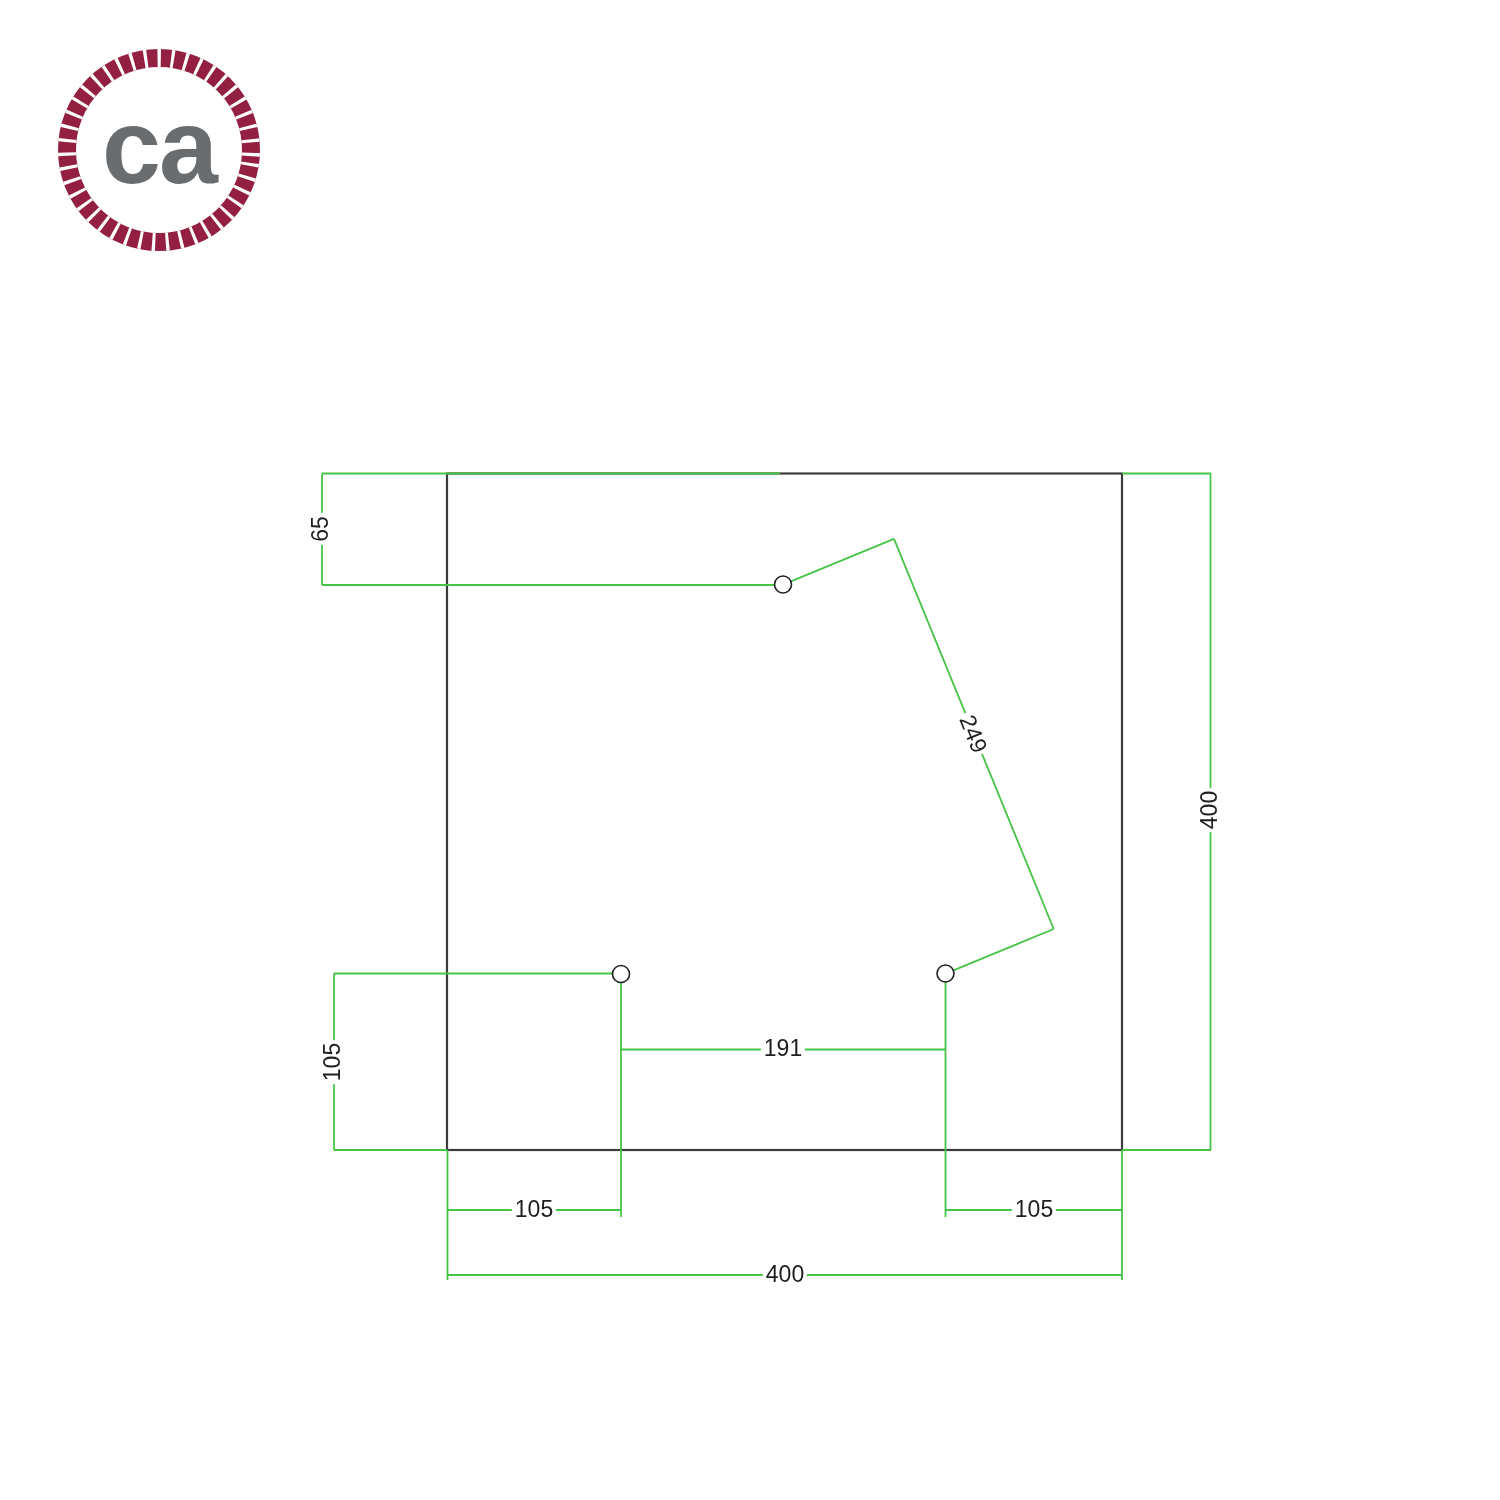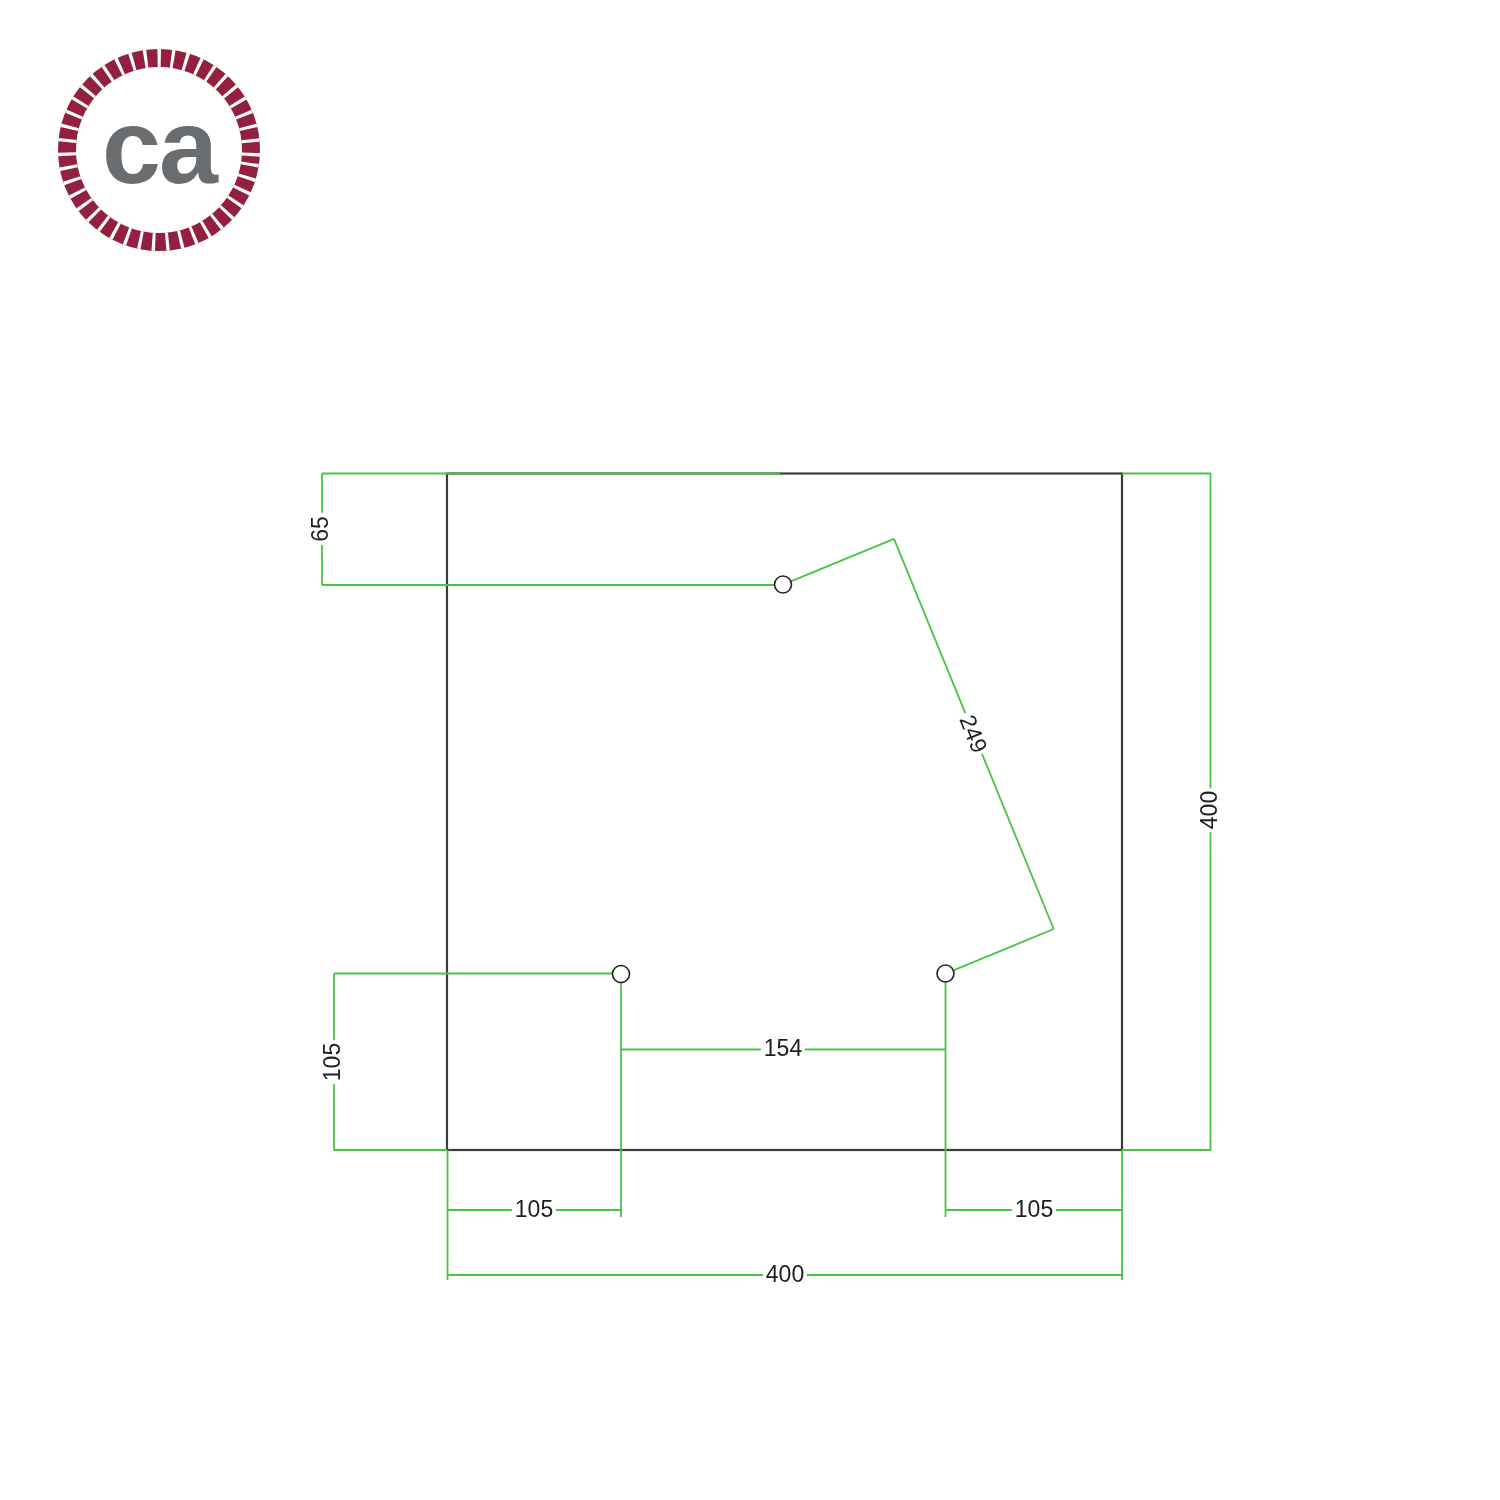--- a/index.html
+++ b/index.html
@@ -61,20 +61,20 @@
         <line x1="447.5" y1="1275" x2="1122" y2="1275" stroke="#46c446" stroke-width="1.8"></line>
         <circle cx="783" cy="584.5" r="8.5" fill="#ffffff" stroke="#222222" stroke-width="1.6"></circle>
         <circle cx="621" cy="974" r="8.5" fill="#ffffff" stroke="#222222" stroke-width="1.6"></circle>
         <circle cx="945.5" cy="973.5" r="8.5" fill="#ffffff" stroke="#222222" stroke-width="1.6"></circle>
       </svg>
     <div id="dim-labels">
         <div class="dim-label" style="left: 321px; top: 529px; color: rgb(30, 30, 30); transform: translate(-50%, -50%) rotate(-90deg);">65</div>
         <div class="dim-label" style="left: 973px; top: 734px; color: rgb(30, 30, 30); transform: translate(-50%, -50%) rotate(68deg);">249</div>
         <div class="dim-label" style="left: 1210px; top: 810px; color: rgb(30, 30, 30); transform: translate(-50%, -50%) rotate(-90deg);">400</div>
         <div class="dim-label" style="left: 333px; top: 1062px; color: rgb(30, 30, 30); transform: translate(-50%, -50%) rotate(-90deg);">105</div>
-        <div class="dim-label" style="left: 783px; top: 1049px; color: rgb(30, 30, 30); transform: translate(-50%, -50%) rotate(0deg);">154</div>
+        <div class="dim-label" style="left: 783px; top: 1049px; color: rgb(30, 30, 30); transform: translate(-50%, -50%) rotate(0deg);">191</div>
         <div class="dim-label" style="left: 534px; top: 1210px; color: rgb(30, 30, 30); transform: translate(-50%, -50%) rotate(0deg);">105</div>
         <div class="dim-label" style="left: 1034px; top: 1210px; color: rgb(30, 30, 30); transform: translate(-50%, -50%) rotate(0deg);">105</div>
         <div class="dim-label" style="left: 785px; top: 1275px; color: rgb(30, 30, 30); transform: translate(-50%, -50%) rotate(0deg);">400</div>
       </div>
   </div>
 
 </div>
 
 </body></html>

